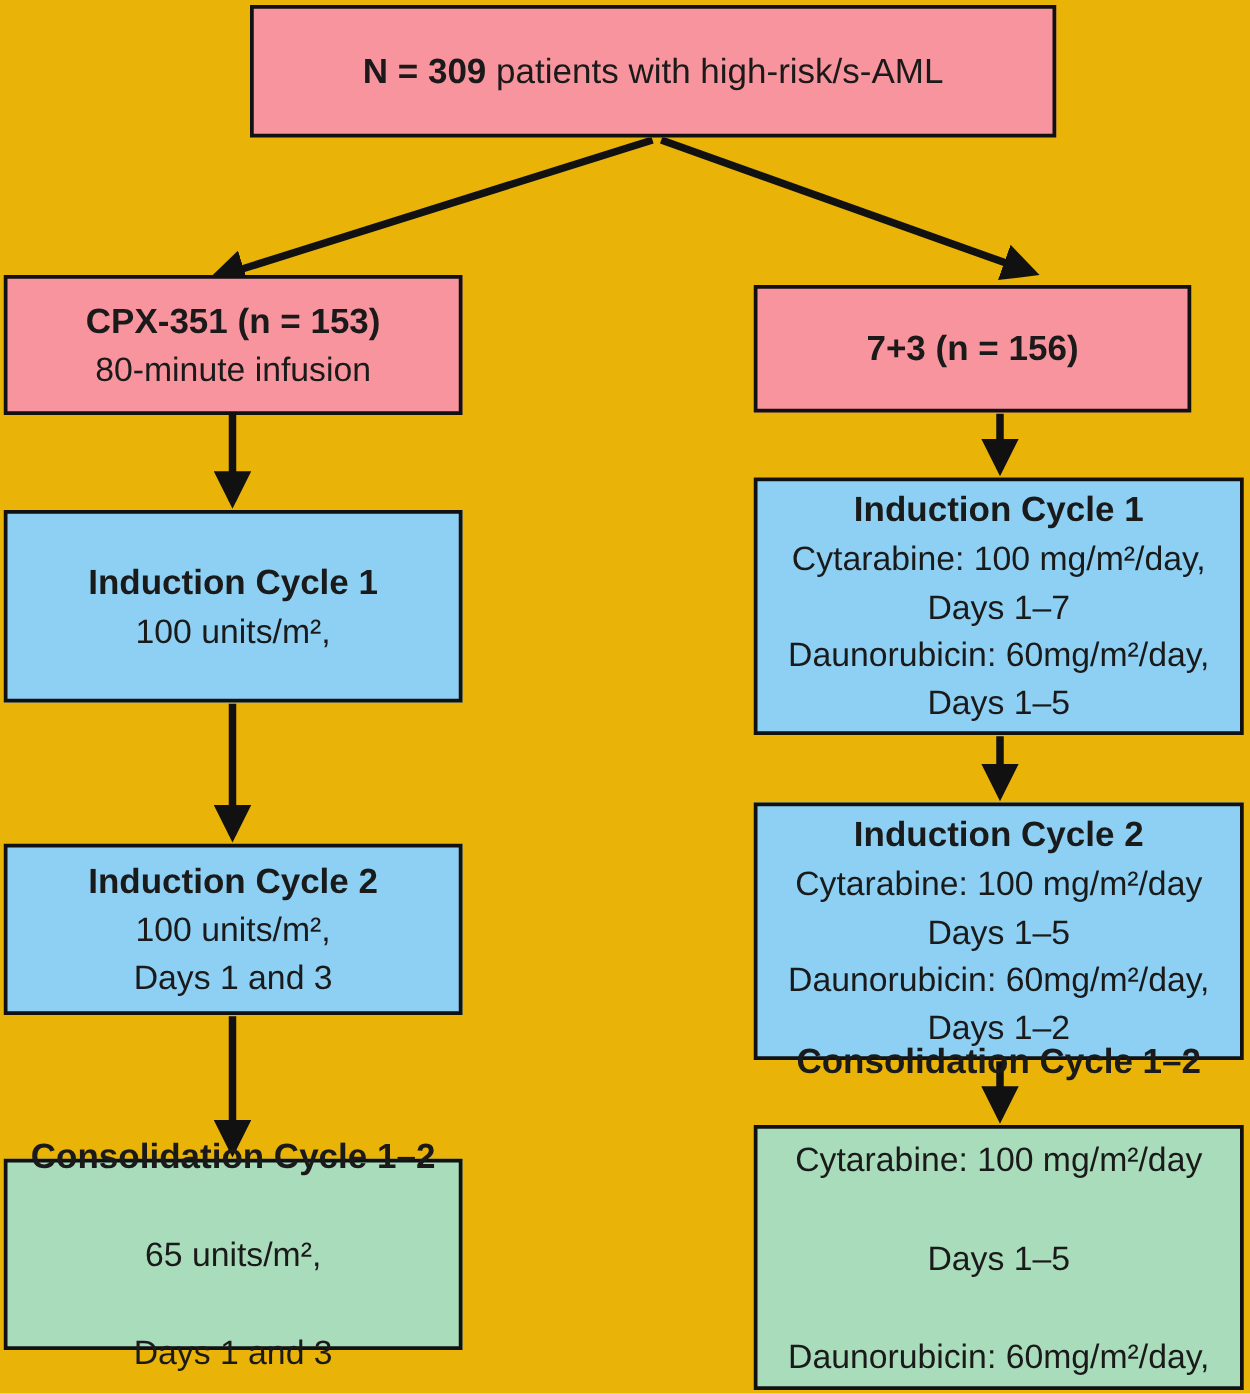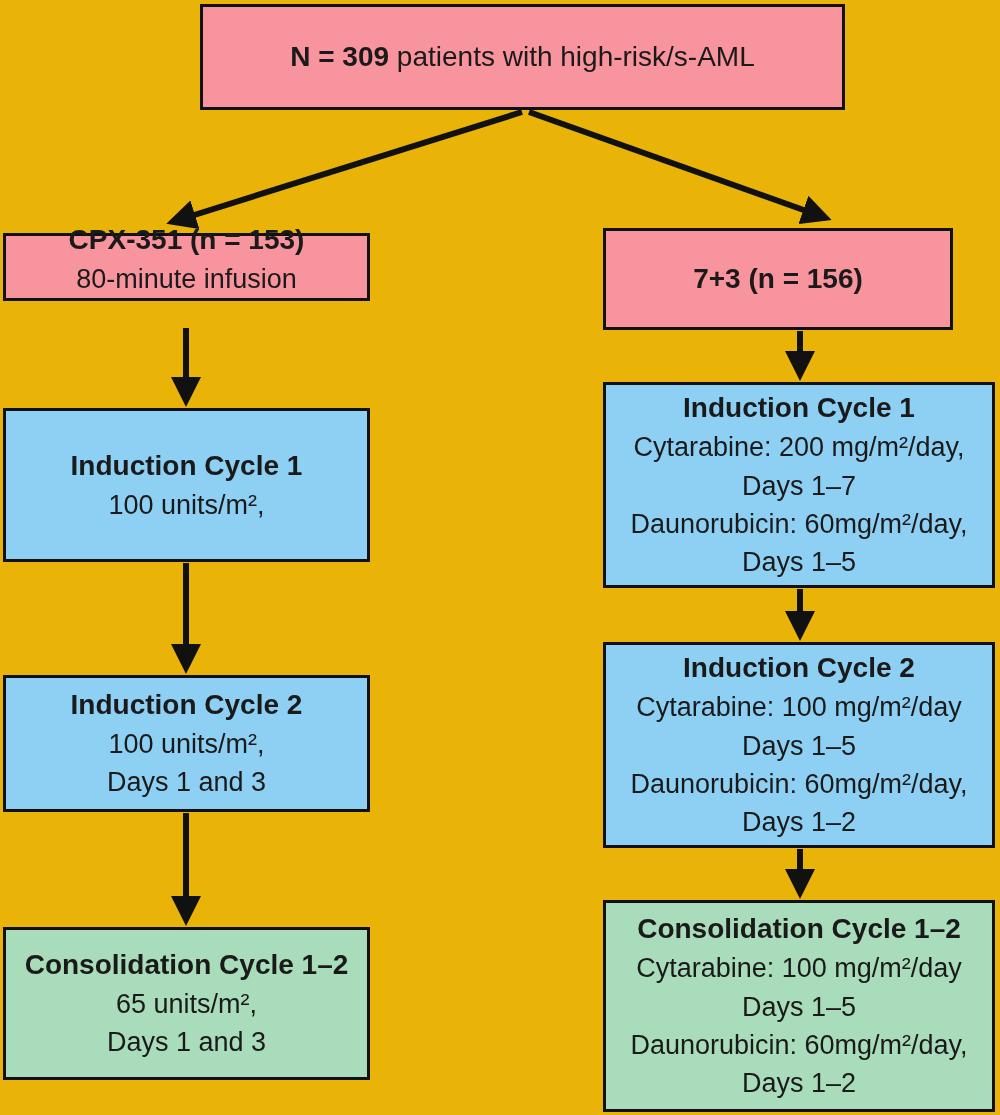--- a/index.html
+++ b/index.html
@@ -20,25 +20,25 @@
     flex-direction: column;
     justify-content: center;
     align-items: center;
     text-align: center;
     line-height: 1.42;
     font-size: 27px;
   }
   .node .title { font-weight: 700; font-size: 28px; white-space: nowrap; }
   .pink  { background: #F8949E; }
   .blue  { background: #8DD0F4; }
-  .green { background: #A9DCBB; }
+  .green { background: #A9DCBB; gap: 40px; }
 
   
   .n-root     { left: 200px; top: 4px;   width: 645px; height: 106px; font-size: 28px; }
-  .n-cpx-arm  { left: 3px;   top: 233px; width: 367px; height: 68px; justify-content: flex-end;  }
+  .n-cpx-arm  { left: 3px;   top: 220px; width: 367px; height: 112px;  }
   .n-std-arm  { left: 603px; top: 228px; width: 350px; height: 102px; }
   .n-cpx-ind1 { left: 3px;   top: 408px; width: 367px; height: 154px; }
   .n-std-ind1 { left: 603px; top: 382px; width: 392px; height: 206px; }
   .n-cpx-ind2 { left: 3px;   top: 675px; width: 367px; height: 137px; }
   .n-std-ind2 { left: 603px; top: 642px; width: 392px; height: 206px; }
   .n-cpx-cons { left: 3px;   top: 927px; width: 367px; height: 153px; }
   .n-std-cons { left: 603px; top: 900px; width: 392px; height: 212px; }
 
   .arrows {
     position: absolute;
@@ -85,21 +85,21 @@
     <div class="title">7+3 (n = 156)</div>
   </div>
 
   <div class="node blue n-cpx-ind1">
     <div class="title">Induction Cycle 1</div>
     <div>100 units/m²,</div>
   </div>
 
   <div class="node blue n-std-ind1">
     <div class="title">Induction Cycle 1</div>
-    <div>Cytarabine: 200 mg/m²/day,</div>
+    <div>Cytarabine: 100 mg/m²/day,</div>
     <div>Days 1–7</div>
     <div>Daunorubicin: 60mg/m²/day,</div>
     <div>Days 1–5</div>
   </div>
 
   <div class="node blue n-cpx-ind2">
     <div class="title">Induction Cycle 2</div>
     <div>100 units/m²,</div>
     <div>Days 1 and 3</div>
   </div>

